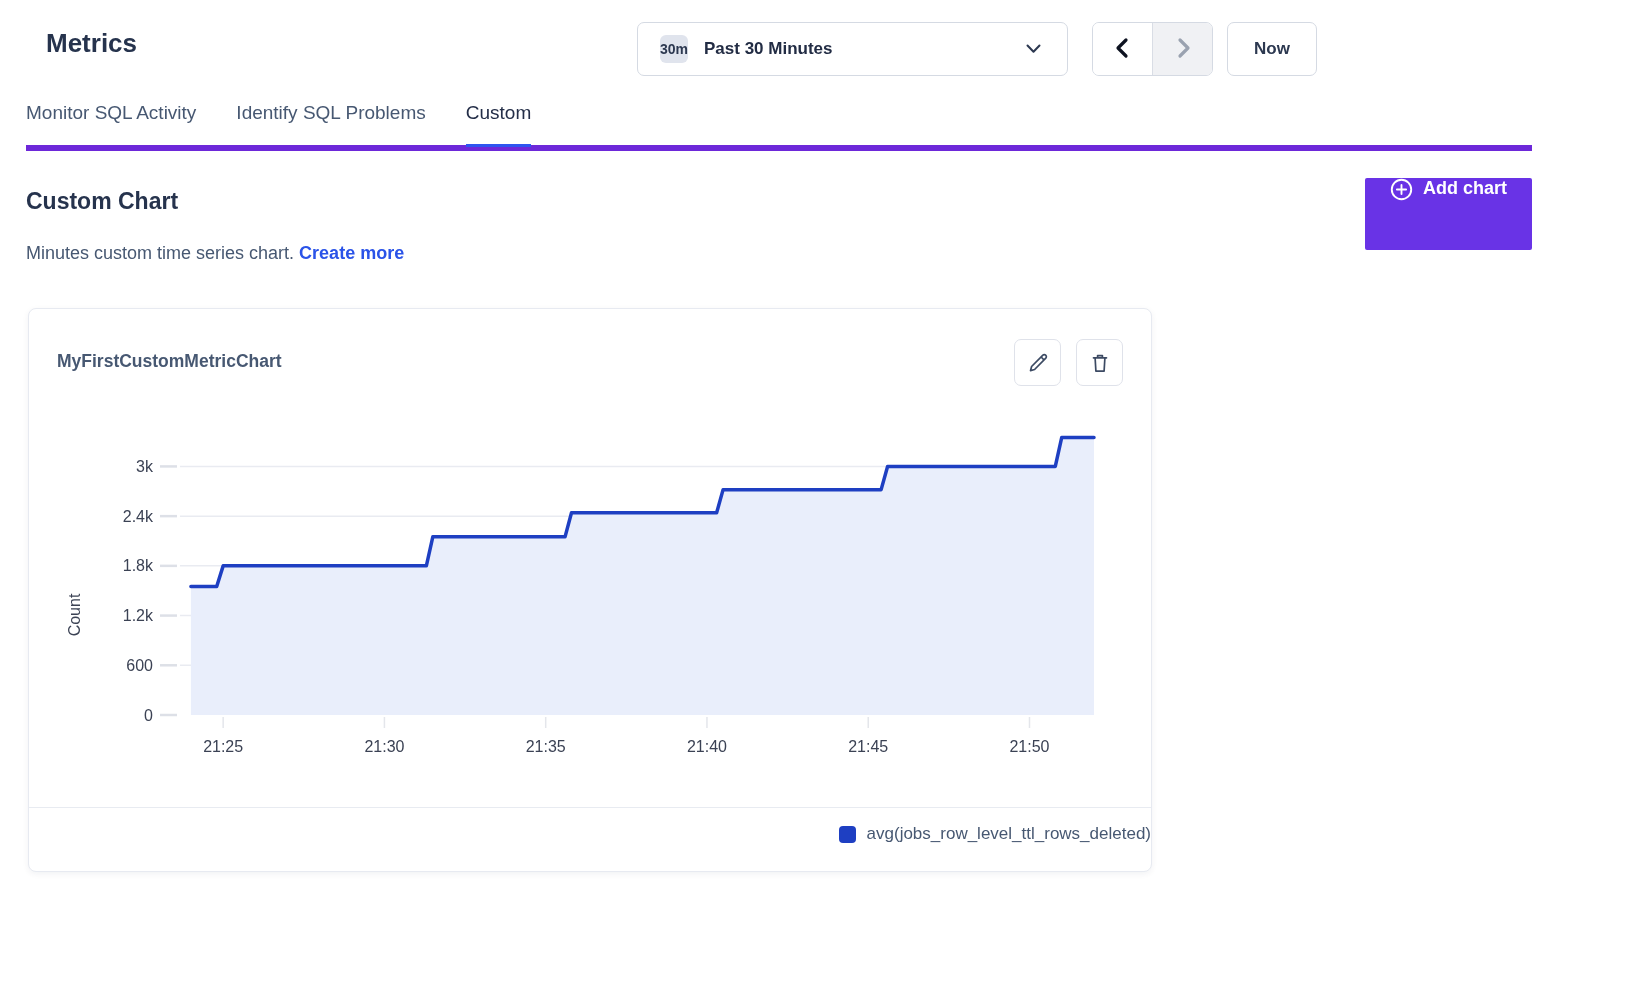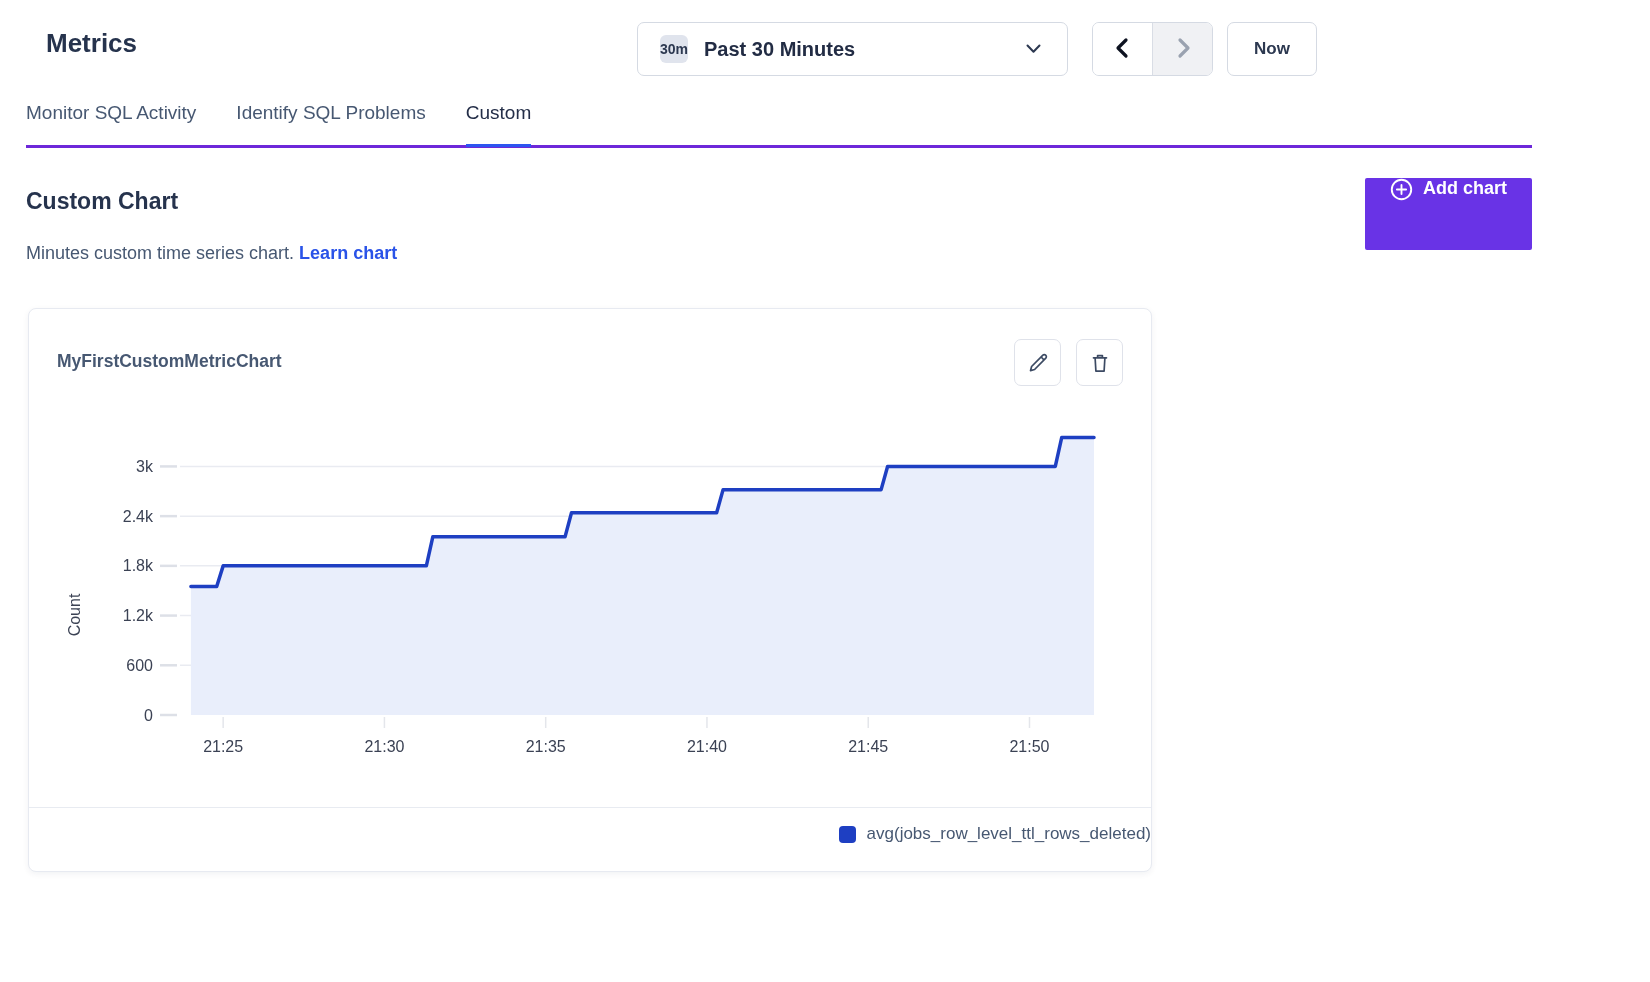--- a/index.html
+++ b/index.html
@@ -8,36 +8,36 @@
   .abs { position:absolute; }
 
   
   .page-title { left:26px; top:28px; font-size:26px; font-weight:700; color:#26334d;margin-left:20px; }
 
   .time-picker { left:637px; top:22px; width:431px; height:54px; background:#fff;
     border:1px solid #d5dae3; border-radius:7px; display:flex; align-items:center;
     padding:0 26px 0 22px; cursor:pointer; }
   .range-badge { background:#e0e4ed; color:#2c3850; font-size:14px; font-weight:700;
     padding:6px 0; border-radius:6px; }
-  .range-label { margin-left:16px; font-size:20px; font-weight:700; color:#222c44; }
+  .range-label { margin-left:16px; font-size:17px; font-weight:700; color:#222c44; }
   .picker-caret { margin-left:auto; display:flex; }
 
   .pager { left:1092px; top:22px; width:121px; height:54px; border:1px solid #d5dae3;
     border-radius:7px; display:flex; overflow:hidden; background:#fff; }
   .pager-btn { flex:1; display:flex; align-items:center; justify-content:center;
     background:#fff; border:none; cursor:pointer; }
   .pager-btn.next { background:#f0f1f4; border-left:1px solid #d9dde5; cursor:default; }
 
   .now-btn { left:1227px; top:22px; width:90px; height:54px; background:#fff;
     border:1px solid #d5dae3; border-radius:7px; font-size:17px; font-weight:700;
     color:#2c3850; cursor:pointer; font-family:inherit; }
 
   
   .tabs { left:26px; top:102px; right:118px; display:flex; gap:40px;
-    border-bottom:3px solid #6d28d9; }
+    border-bottom:6px solid #6d28d9; }
   .tab { font-size:19px; color:#475872; padding:0 0 20px; cursor:pointer;
     border-bottom:3px solid transparent; margin-bottom:-2px; }
   .tab.active { color:#242e48; font-weight:500; border-bottom-color:#2e55f0; }
 
   
   .section-title { left:26px; top:188px; font-size:23px; font-weight:700; color:#26334d; }
   .section-sub { left:26px; top:243px; font-size:18px; color:#475872; }
   .learn-more { color:#2a53e8; font-weight:700; cursor:pointer; }
   .add-chart { left:1365px; top:178px; width:167px; height:72px; background:#6933e6;
     border:none; border-radius:2px; color:#fff; font-size:18px; font-weight:700;
@@ -101,21 +101,21 @@
 
 <nav class="abs tabs">
   <div class="tab">Monitor SQL Activity</div>
   <div class="tab">Identify SQL Problems</div>
   <div class="tab active">Custom</div>
 </nav>
 
 <h2 class="abs section-title">Custom Chart</h2>
 <p class="abs section-sub">
   <span>Minutes custom time series chart.</span>
-  <span class="learn-more">Learn chart</span>
+  <span class="learn-more">Create more</span>
 </p>
 
 <button class="abs add-chart">
   <span style="display:flex;">
     <svg width="23" height="23" viewBox="0 0 22 22">
       <circle cx="11" cy="11" r="9.3" fill="none" stroke="#fff" stroke-width="1.8"></circle>
       <path d="M11 6.6v8.8 M6.6 11h8.8" stroke="#fff" stroke-width="1.8" stroke-linecap="round"></path>
     </svg>
   </span>
   <span>Add chart</span>

